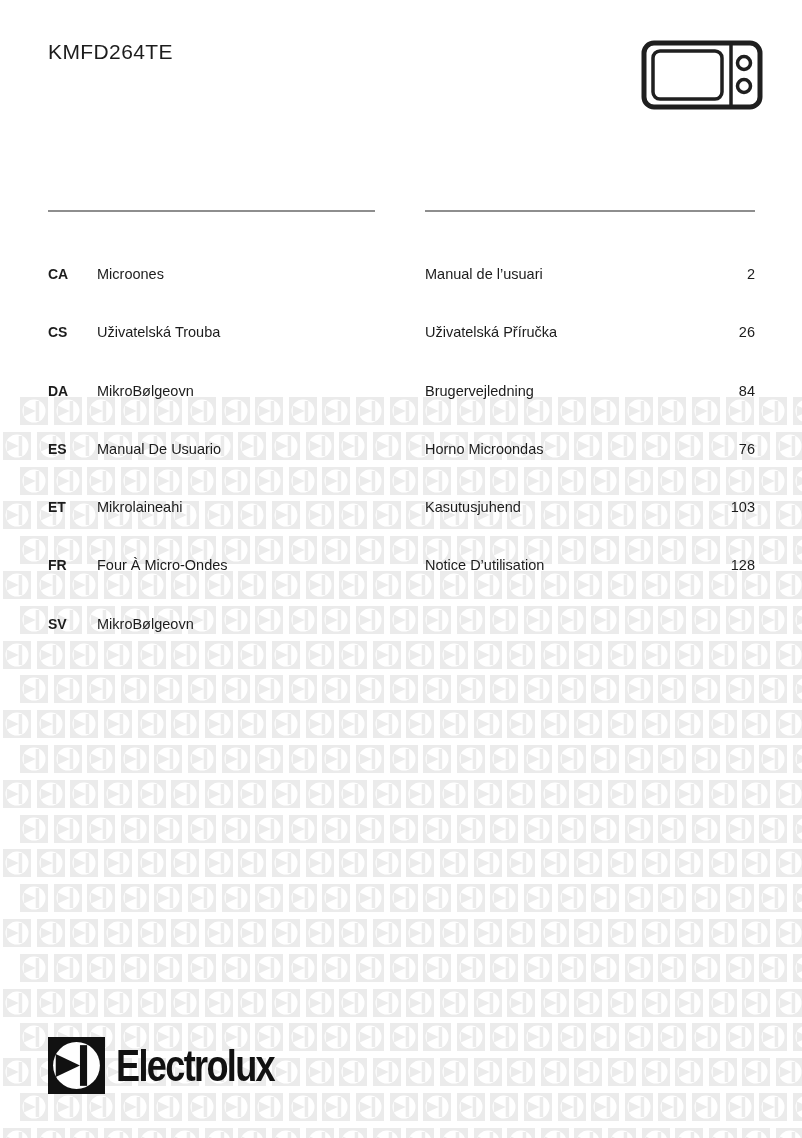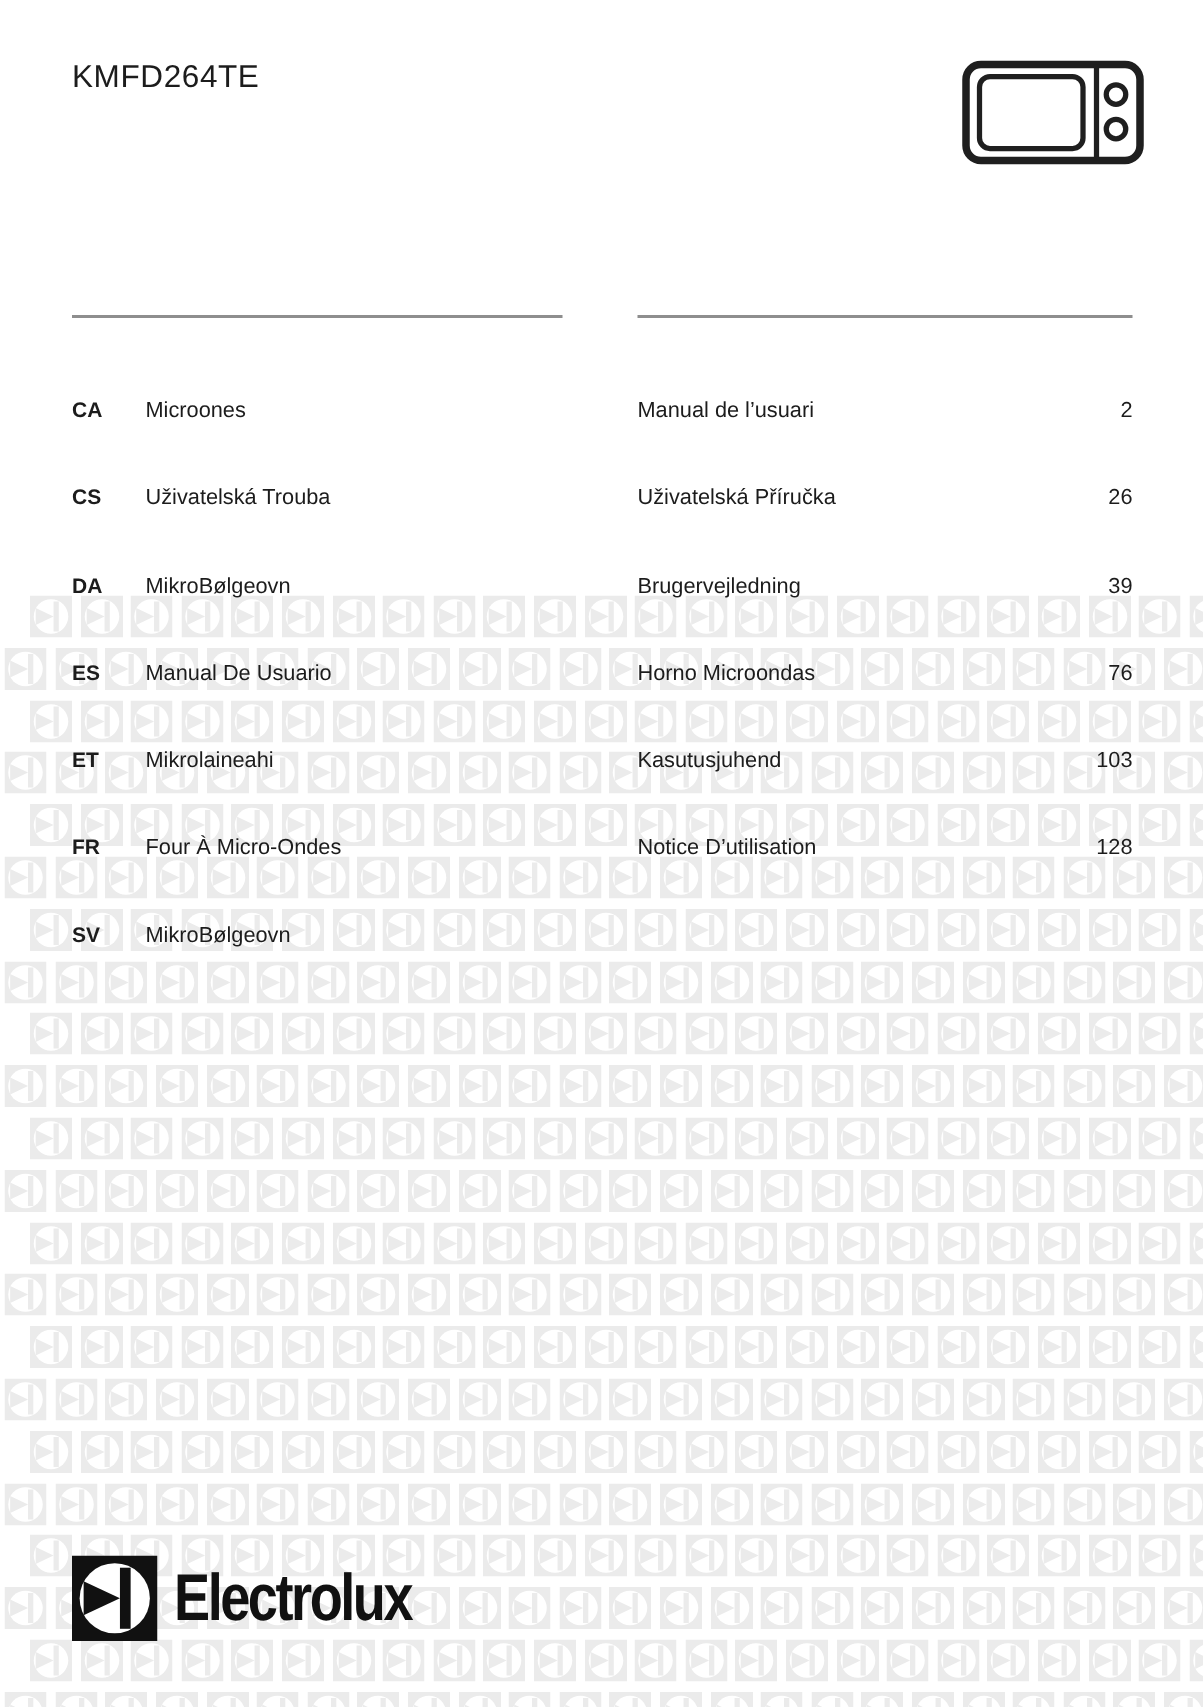--- a/index.html
+++ b/index.html
@@ -1709,21 +1709,21 @@
     <span class="pnum">2</span>
   </li>
 
   <li class="trow">
     <span class="label">Uživatelská Příručka</span>
     <span class="pnum">26</span>
   </li>
 
   <li class="trow">
     <span class="label">Brugervejledning</span>
-    <span class="pnum">39</span>
+    <span class="pnum">84</span>
   </li>
 
   <li class="trow">
     <span class="label">Horno Microondas</span>
     <span class="pnum">76</span>
   </li>
 
   <li class="trow">
     <span class="label">Kasutusjuhend</span>
     <span class="pnum">103</span>

